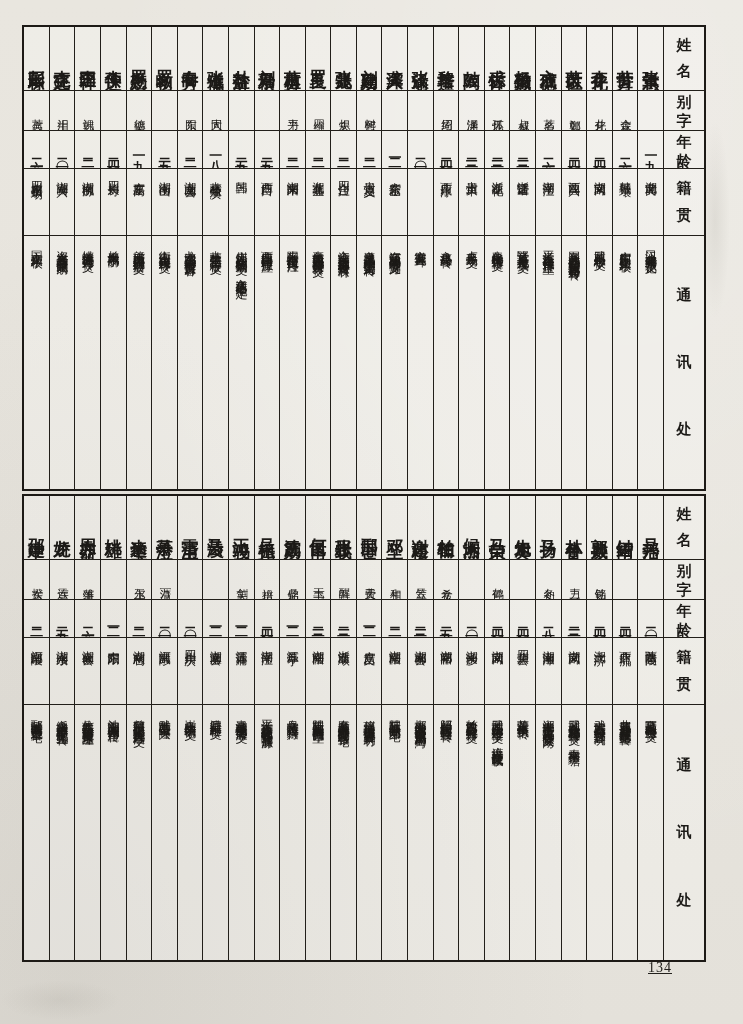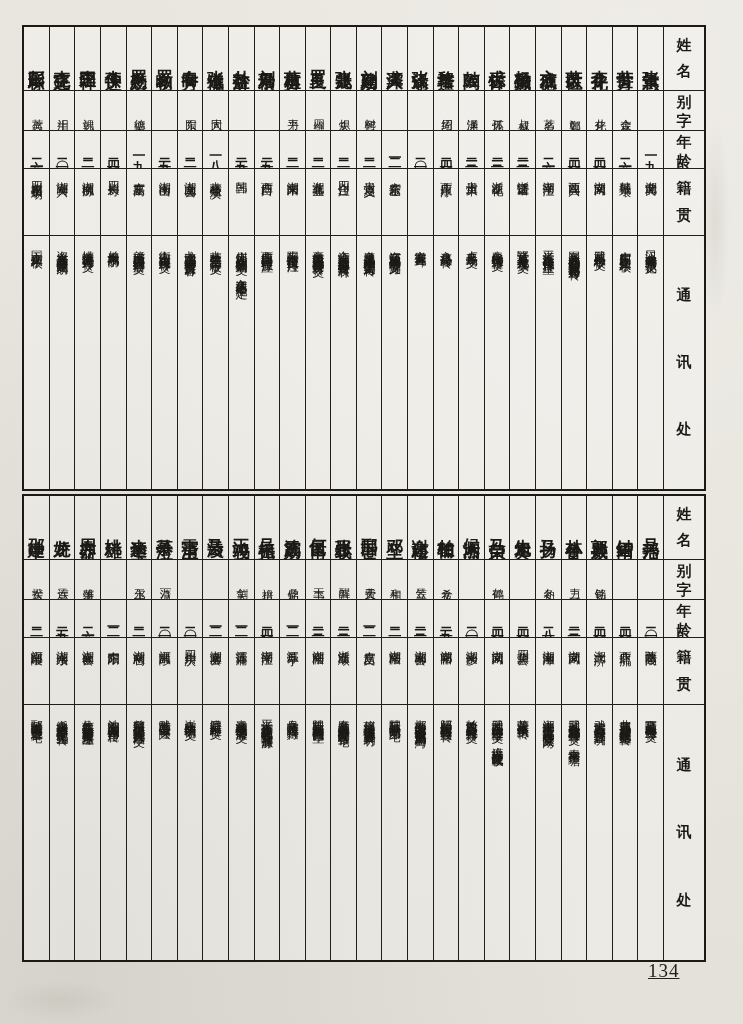--- a/index.html
+++ b/index.html
@@ -50,21 +50,21 @@
   .zi .vt{font-size:11.5px;letter-spacing:1px;}
   .age .vt{font-size:13px;font-weight:bold;letter-spacing:2px;}
   .native .vt{font-size:12px;}
   .address .vt{font-size:12px;}
   
   .cell.h{flex-direction:column;align-items:center;justify-content:space-evenly;
           font-size:15px;font-weight:bold;padding:2px 0;}
   .cell.h span{display:block;}
   .page-number{
     position:absolute;left:648px;top:960px;
-    font-size:19px;letter-spacing:1px;color:#22201c;
+    font-size:14px;letter-spacing:1px;color:#22201c;
     font-family:"Liberation Serif","DejaVu Serif",serif;
     text-decoration:underline;
   }
   
   .smudge{position:absolute;border-radius:50%;pointer-events:none;}
   .s1{left:700px;top:120px;width:30px;height:200px;background:radial-gradient(rgba(120,115,105,.12),rgba(0,0,0,0) 70%);}
   .s2{left:0px;top:980px;width:120px;height:40px;background:radial-gradient(rgba(120,115,105,.10),rgba(0,0,0,0) 70%);}
 </style>
 </head>
 <body>

